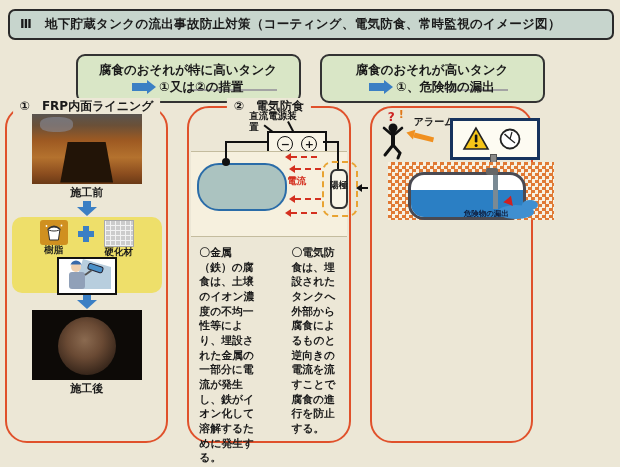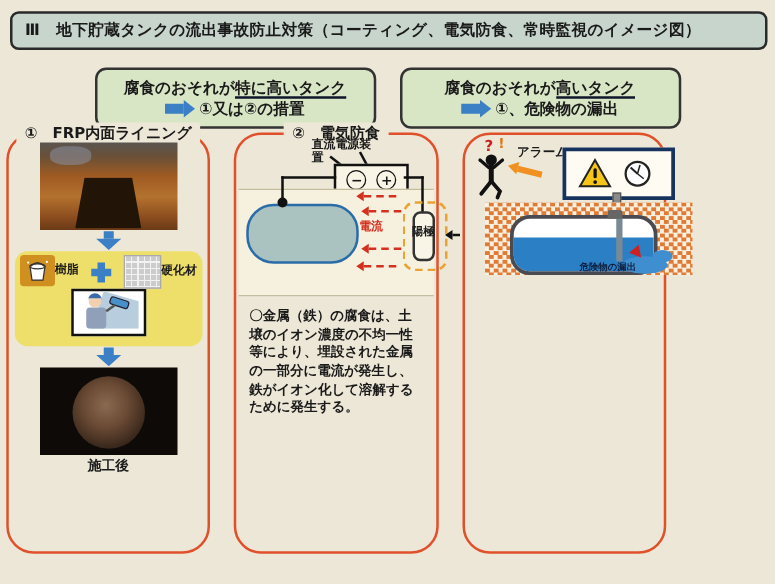--- a/index.html
+++ b/index.html
@@ -8,21 +8,21 @@
   .title-bar{position:absolute;left:8px;top:9px;width:592px;height:27px;
     background:#c7d5cd;border:2px solid #2a2a2a;border-radius:7px;
     display:flex;align-items:center;padding-left:10px;
     font-size:12.5px;font-weight:bold;letter-spacing:.3px;}
   
   .risk-row{position:absolute;left:0;top:54px;width:620px;display:flex;
     justify-content:center;gap:19px;}
   .risk-box{width:221px;height:45px;background:#d9e6c6;border:2px solid #333;
     border-radius:9px;display:flex;flex-direction:column;align-items:center;
     justify-content:center;font-weight:bold;font-size:12.5px;line-height:1.35;}
-  .risk-emph{border-bottom:2px solid #0f172a;padding-bottom:0px;}
+  .risk-emph{border-bottom:2px solid #a3a3a3;padding-bottom:12px;}
   .risk-line2{display:flex;gap:3px;}
   .blue-arrow-r{display:flex;align-items:center;}
   .blue-arrow-r .stem{width:15px;height:8px;background:#3b7fc4;}
   .blue-arrow-r .head{width:0;height:0;border-top:7px solid transparent;
     border-bottom:7px solid transparent;border-left:9px solid #3b7fc4;}
   
   .panels{position:absolute;left:5px;top:106px;width:528px;display:flex;gap:19px;}
   .panel{flex:1 1 0;height:333px;border:2.5px solid #e0512b;border-radius:22px;
     position:relative;}
   .panel-title{position:absolute;top:-10px;left:50%;transform:translateX(-50%);
@@ -45,21 +45,21 @@
   .photo-before .glare{position:absolute;left:8%;top:4%;width:30%;height:22%;
     background:#8a90a0;opacity:.55;border-radius:40%;}
   .photo-after{height:70px;background:#0d0a07;}
   .photo-after .disc{position:absolute;left:50%;top:52%;width:58px;height:58px;
     transform:translate(-50%,-50%);border-radius:50%;
     background:radial-gradient(circle at 46% 40%,#8a6a50 0%,#6a4a34 38%,#3a281c 72%,#1c140d 100%);}
   .mix-box{width:150px;height:76px;background:#eedf6a;border-radius:10px;
     margin:0 auto;position:relative;}
   .mix-row{display:flex;justify-content:center;align-items:flex-start;gap:10px;
     padding-top:3px;}
-  .mix-item{display:flex;flex-direction:row;align-items:center;}
+  .mix-item{display:flex;flex-direction:column;align-items:center;}
   .mix-label{font-size:9.5px;font-weight:bold;line-height:1.1;}
   .resin-sq{width:28px;height:25px;background:#d09020;border-radius:3px;
     display:flex;align-items:center;justify-content:center;}
   .mesh-sq{width:28px;height:25px;background:#cccccc;border:1px solid #aaa;
     background-image:repeating-linear-gradient(0deg,#f2f2f2 0 1px,transparent 1px 5px),
       repeating-linear-gradient(90deg,#f2f2f2 0 1px,transparent 1px 5px);}
   .plus-icon{position:relative;width:16px;height:16px;margin-top:6px;}
   .plus-icon:before,.plus-icon:after{content:"";position:absolute;background:#3b7fc4;}
   .plus-icon:before{left:5px;top:0;width:6px;height:16px;}
   .plus-icon:after{left:0;top:5px;width:16px;height:6px;}
@@ -169,20 +169,21 @@
 
 <div class="panels">
 
   <div class="panel">
     <div class="panel-title">①　FRP内面ライニング</div>
 
     <div class="photo photo-before">
       <div class="glare"></div>
       <div class="pit"></div>
     </div>
+    <div class="caption">施工前</div>
 
     <div class="down-arrow">
         <span class="stem"></span>
         <span class="head"></span>
       </div>
 
     <div class="mix-box">
       <div class="mix-row">
         <div class="mix-item">
           <div class="resin-sq">
@@ -275,20 +276,21 @@
         </div>
       <div class="red-arrow" style="left:96px;top:98px;">
           <span class="head"></span>
           <span class="stem"></span>
         </div>
       <div class="p2-current">電流</div>
     </div>
 
     <div class="p2-text">
       <div class="desc">〇金属（鉄）の腐食は、土壌のイオン濃度の不均一性等により、埋設された金属の一部分に電流が発生し、鉄がイオン化して溶解するために発生する。</div>
+      <div class="desc">〇電気防食は、埋設されたタンクへ外部から腐食によるものと逆向きの電流を流すことで腐食の進行を防止する。</div>
     </div>
   </div>
 
   <div class="panel">
 
     <div class="p3-diag">
       <div class="p3-q">?</div>
       <div class="p3-ex">!</div>
       <div class="p3-person">
         <svg width="30" height="40" viewBox="0 0 30 40">

